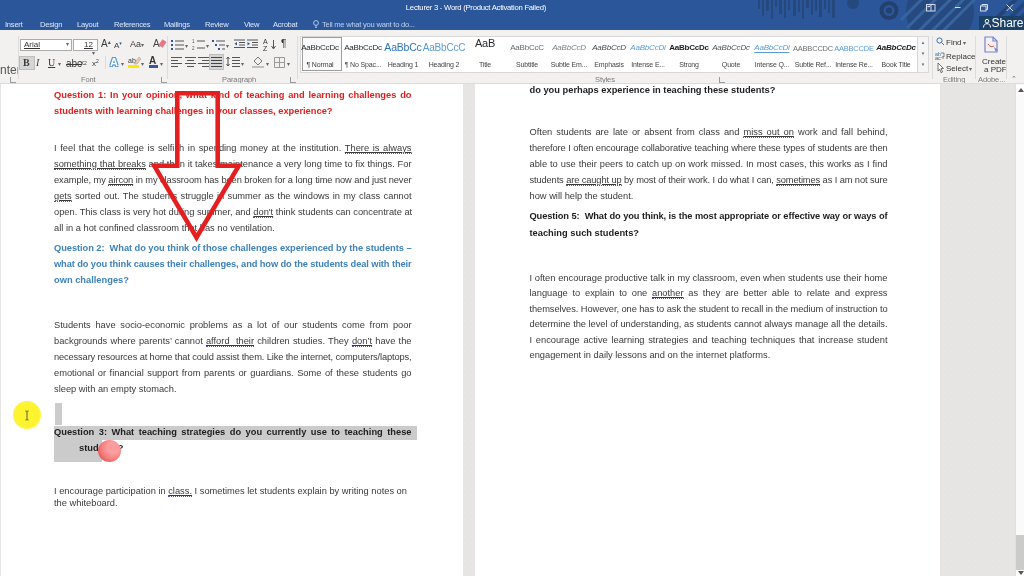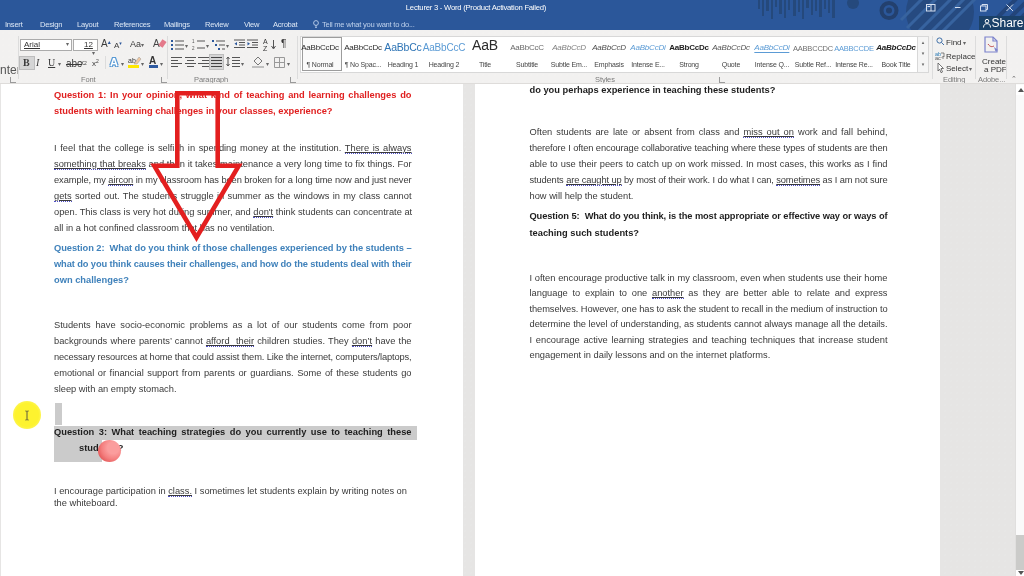--- a/index.html
+++ b/index.html
@@ -264,36 +264,36 @@
     <path d="M2 5 L6 1 L10 5 L6 9 Z" fill="none" stroke="#777"></path>
     <rect x="0" y="10" width="12" height="2" fill="#bfbfbf"></rect>
   </svg>
   <div class="abs icon" style="left:266px;top:30px;font-size:6px;color:#666;">▾</div>
   <svg class="abs" style="left:274px;top:27px;" width="11" height="11" viewBox="0 0 11 11">
     <g stroke="#999">
         <path d="M0.5 0.5 H10.5 V10.5 H0.5 Z M5.5 0 V11 M0 5.5 H11" fill="none"></path>
       </g>
   </svg>
   <div class="abs icon" style="left:287px;top:30px;font-size:6px;color:#666;">▾</div>
-  <div class="abs grplabel" style="left:194px;">Paragraph</div>
+  <div class="abs grplabel" style="left:222px;">Paragraph</div>
   <div class="abs launch" style="left:290px;top:47px;"></div>
   <div class="abs sep" style="left:297px;"></div>
 
   <div class="abs" style="left:300px;top:6px;width:617px;height:35px;background:#fff;border:1px solid #d8d8d8;"></div>
   <div id="styles" style="position:absolute;left:0;top:0;">
     <div class="abs" style="left:302px;top:7px;width:38px;height:32px;background:#fafafa;border:1px solid #9c9c9c;"></div>
     <div class="abs sname" style="left:320px;top:12.5px;">AaBbCcDc</div>
       <div class="abs slab" style="left:320px;">¶ Normal</div>
     <div class="abs sname" style="left:363px;top:12.5px;">AaBbCcDc</div>
       <div class="abs slab" style="left:363px;">¶ No Spac...</div>
     <div class="abs sname" style="left:403px;top:10.5px;font-size:10.5px;color:#2e74b5;">AaBbCc</div>
       <div class="abs slab" style="left:403px;">Heading 1</div>
     <div class="abs sname" style="left:444px;top:11.5px;font-size:10px;color:#5b9bd5;">AaBbCcC</div>
       <div class="abs slab" style="left:444px;">Heading 2</div>
-    <div class="abs sname" style="left:485px;top:7px;font-size:14px;color:#2b2b2b;">AaB</div>
+    <div class="abs sname" style="left:485px;top:7px;font-size:11px;color:#2b2b2b;">AaB</div>
       <div class="abs slab" style="left:485px;">Title</div>
     <div class="abs sname" style="left:527px;top:12.5px;color:#6a6a6a;">AaBbCcC</div>
       <div class="abs slab" style="left:527px;">Subtitle</div>
     <div class="abs sname" style="left:569px;top:12.5px;font-style:italic;color:#808080;">AaBbCcD</div>
       <div class="abs slab" style="left:569px;">Subtle Em...</div>
     <div class="abs sname" style="left:609px;top:12.5px;font-style:italic;color:#4d4d4d;">AaBbCcD</div>
       <div class="abs slab" style="left:609px;">Emphasis</div>
     <div class="abs sname" style="left:648px;top:12.5px;font-style:italic;color:#5b9bd5;">AaBbCcDi</div>
       <div class="abs slab" style="left:648px;">Intense E...</div>
     <div class="abs sname" style="left:689px;top:12.5px;font-weight:bold;color:#222;">AaBbCcDc</div>

